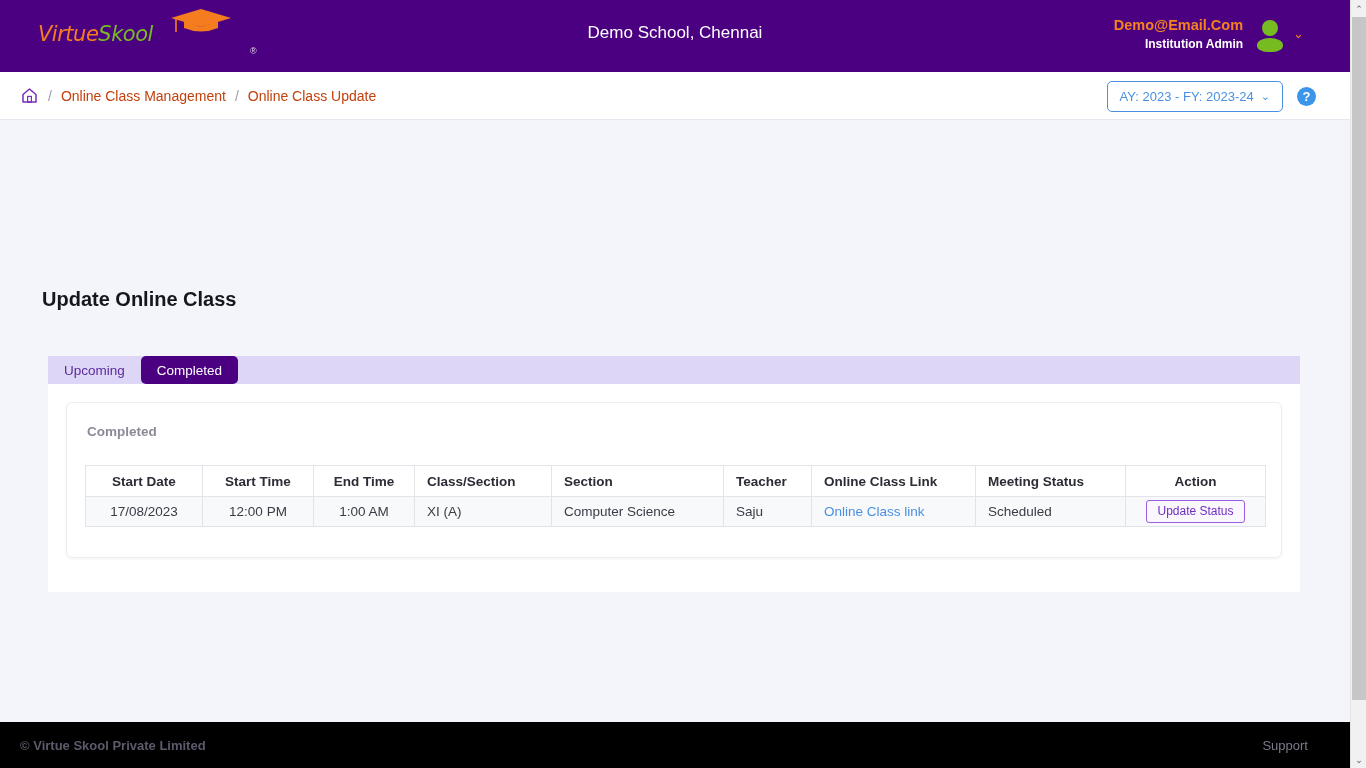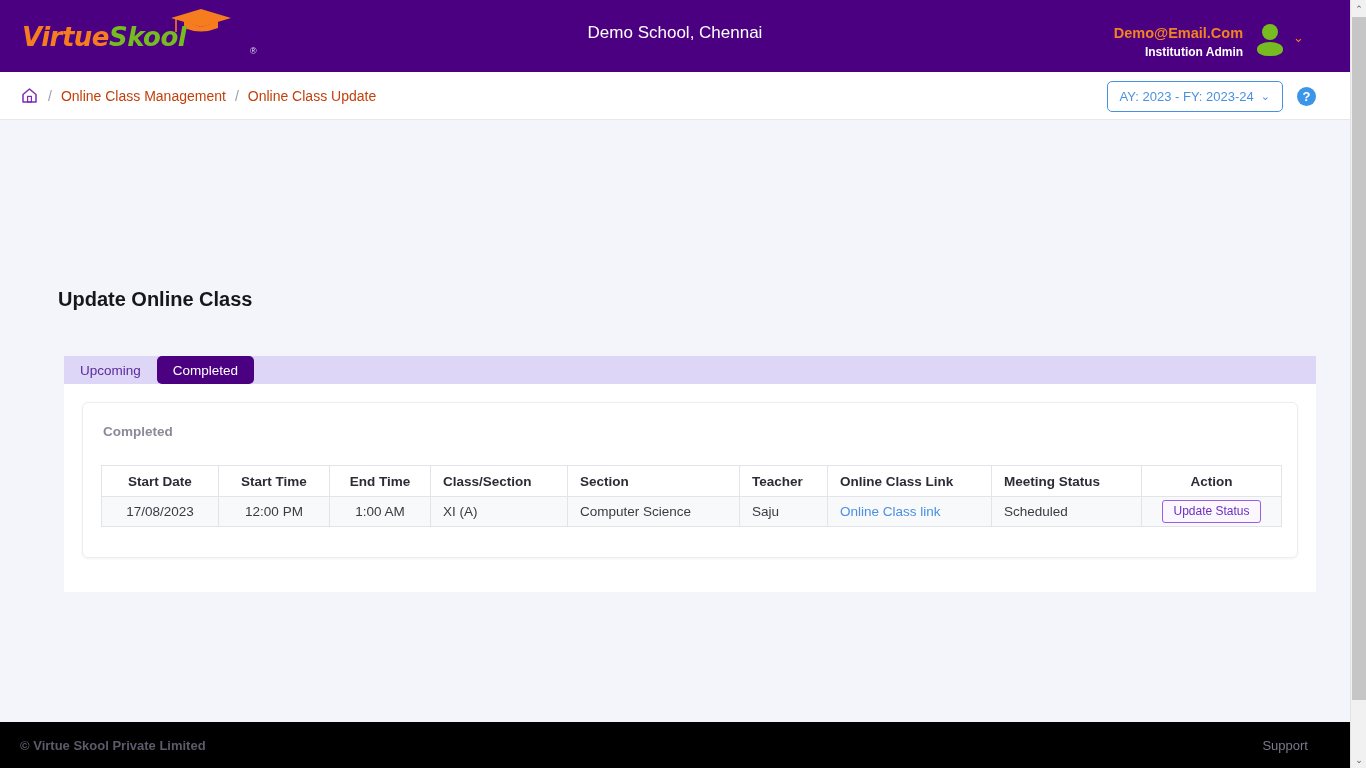--- a/index.html
+++ b/index.html
@@ -42,24 +42,24 @@
 
   .logo-wrap {
     position: absolute;
     left: 22px;
     top: 8px;
     width: 240px;
     height: 56px;
   }
   .logo-text {
     position: absolute;
-    left: 0;
+    left: 16px;
     top: 14px;
-    font-size: 26px;
-    font-weight: bold;
+    font-size: 21px;
+    font-weight: normal;
     font-style: italic;
     letter-spacing: -0.5px;
     white-space: nowrap;
     font-family: "DejaVu Sans", sans-serif;
   }
   .logo-virtue { color: #f57c1f; }
   .logo-skool  { color: #76bc21; }
   .logo-reg {
     position: absolute;
     left: 228px;
@@ -86,21 +86,21 @@
   }
 
   .user-block {
     position: absolute;
     right: 46px;
     top: 16px;
     display: flex;
     align-items: center;
     gap: 14px;
   }
-  .user-texts { text-align: right; line-height: 1.35; margin-top: 8px; }
+  .user-texts { text-align: right; line-height: 1.35; }
   .user-email {
     color: #f4821f;
     font-size: 14.5px;
     font-weight: bold;
     white-space: nowrap;
   }
   .user-role {
     color: #ffffff;
     font-size: 12px;
     font-weight: bold;
@@ -177,21 +177,20 @@
     justify-content: center;
     cursor: pointer;
   }
 
   
   .main {
     flex: 1 1 auto;
     background: #f4f5fb;
     position: relative;
     overflow: hidden;
-    margin-left: 16px;
   }
 
   .page-title {
     position: absolute;
     left: 42px;
     top: 168px;
     font-size: 20px;
     font-weight: bold;
     color: #16161d;
   }

